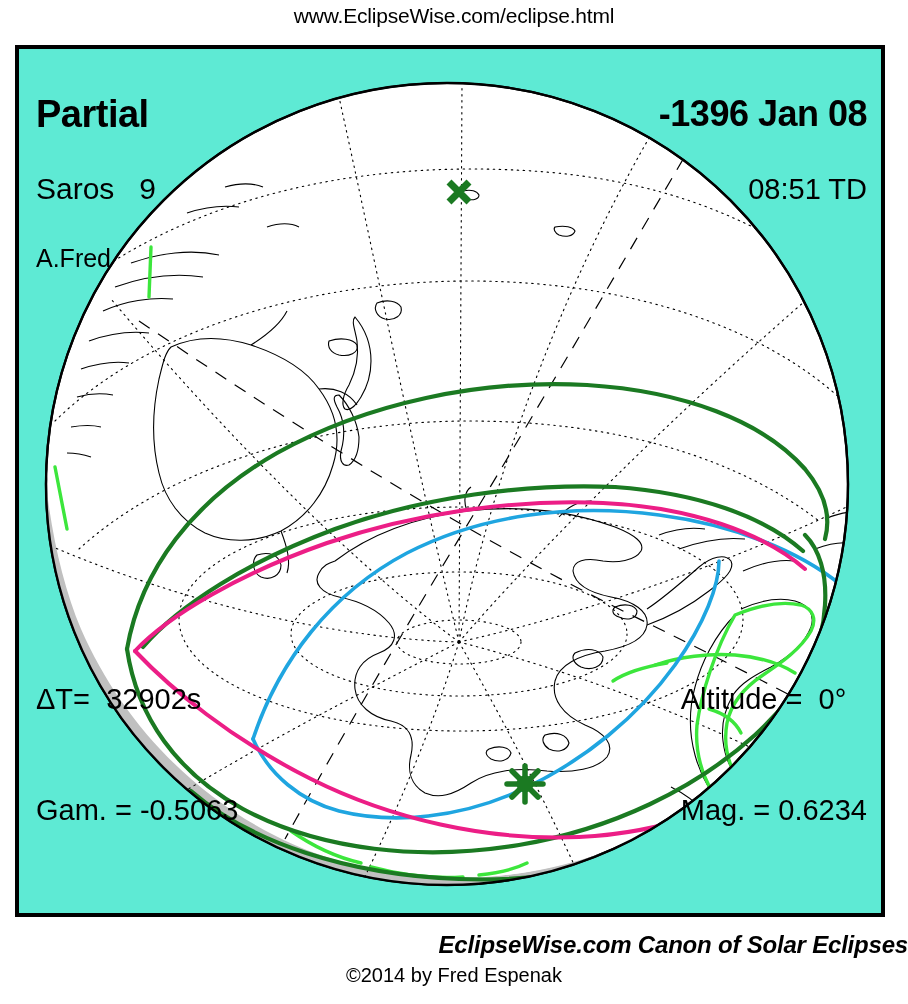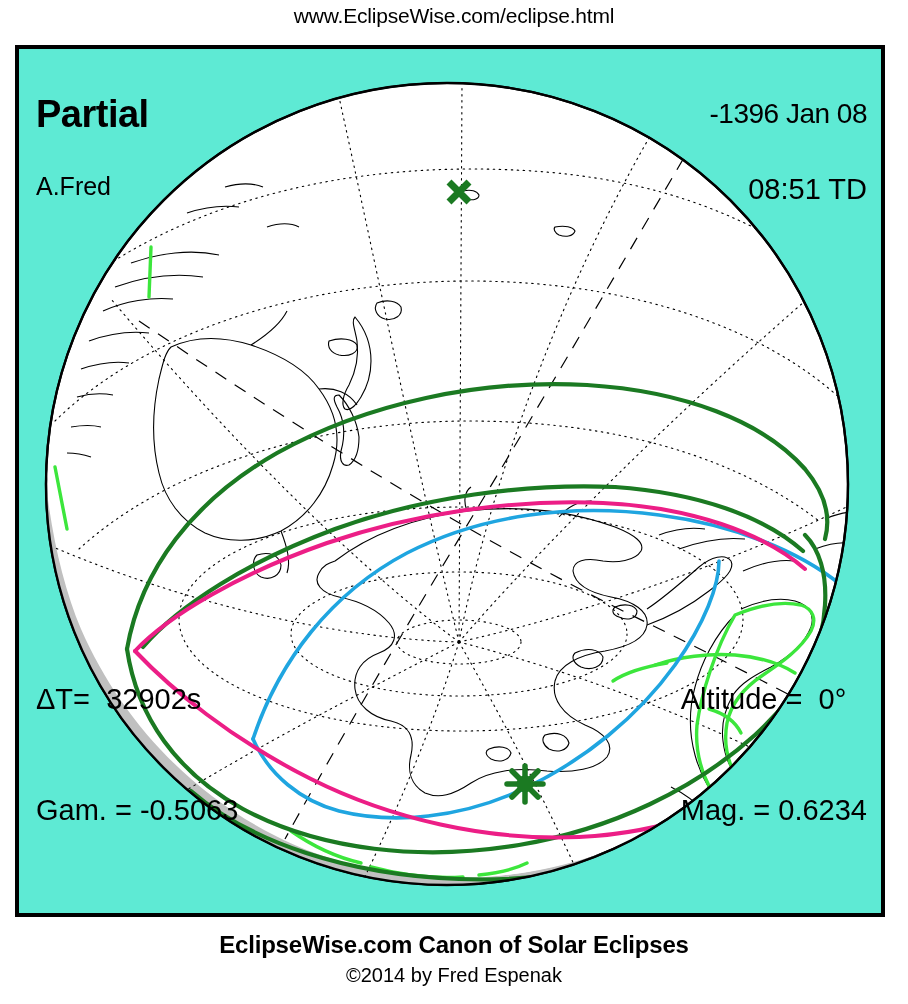--- a/index.html
+++ b/index.html
@@ -30,32 +30,32 @@
   }
   .frame-inner{position:absolute;inset:0;}
 
   
   .hdr{position:absolute;z-index:40;white-space:pre;}
   .hdr-left{left:17px;top:8px;}
   .hdr-type{font-size:38px;font-weight:bold;line-height:42px;letter-spacing:-0.5px;}
   .hdr-saros{font-size:30px;line-height:36px;letter-spacing:0px;}
   .hdr-node{font-size:25px;line-height:30px;}
   .hdr-right{right:14px;top:8px;text-align:right;}
-  .hdr-date{font-size:28px;font-weight:normal;line-height:42px;letter-spacing:-0.5px;text-align:right;}
+  .hdr-date{font-size:36px;font-weight:bold;line-height:42px;letter-spacing:-0.5px;text-align:right;}
   .hdr-time{font-size:29px;line-height:36px;}
 
   
   .val{position:absolute;z-index:40;white-space:pre;font-size:29px;line-height:37px;}
   .val-left{left:17px;bottom:10px;}
   .val-right{right:14px;bottom:10px;}
 
   
   .cap-main{
-    position:absolute;left:0;top:931px;width:908px;text-align:center;
-    font-size:24px;font-weight:bold;letter-spacing:-0.2px;
+    position:absolute;left:0;top:931px;width:908px;text-align:right;
+    font-size:24px;font-weight:bold;font-style:italic;letter-spacing:-0.2px;
   }
   .cap-sub{
     position:absolute;left:0;top:964px;width:908px;text-align:center;
     font-size:20px;
   }
 
   svg{display:block;}
 </style>
 </head>
 <body>
@@ -291,20 +291,21 @@
             <circle cx="506" cy="735" r="8.5" fill="#1b7a22"></circle>
           </g>
 
         </g>
 
         <circle cx="428" cy="435" r="401" fill="none" stroke="#000000" stroke-width="2.4"></circle>
       </svg>
 
       <div class="hdr hdr-left">
         <div class="hdr-type">Partial</div>
+        <div class="hdr-saros">Saros   9</div>
         <div class="hdr-node">A.Fred</div>
       </div>
 
       <div class="hdr hdr-right">
         <div class="hdr-date">-1396 Jan 08</div>
         <div class="hdr-time">08:51 TD</div>
       </div>
 
       <div class="val val-left">
         <div>ΔT=  32902s</div>

